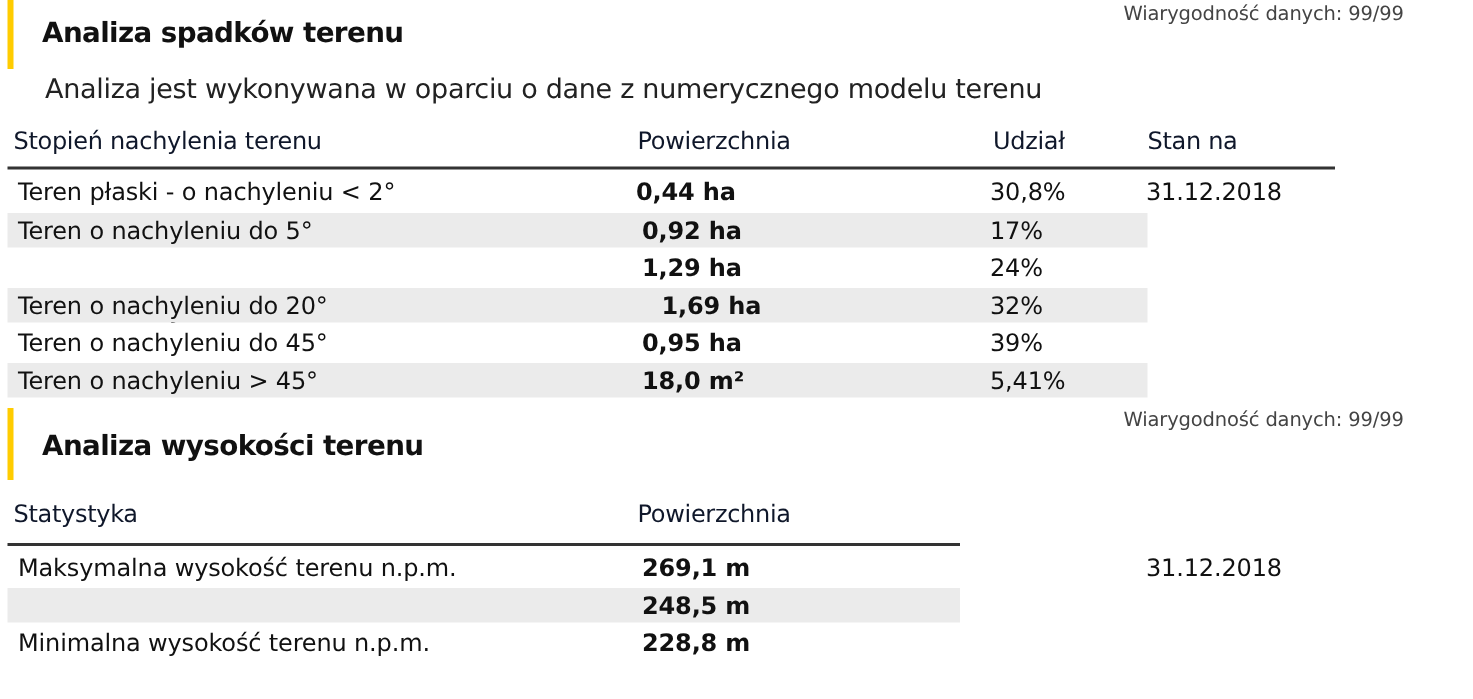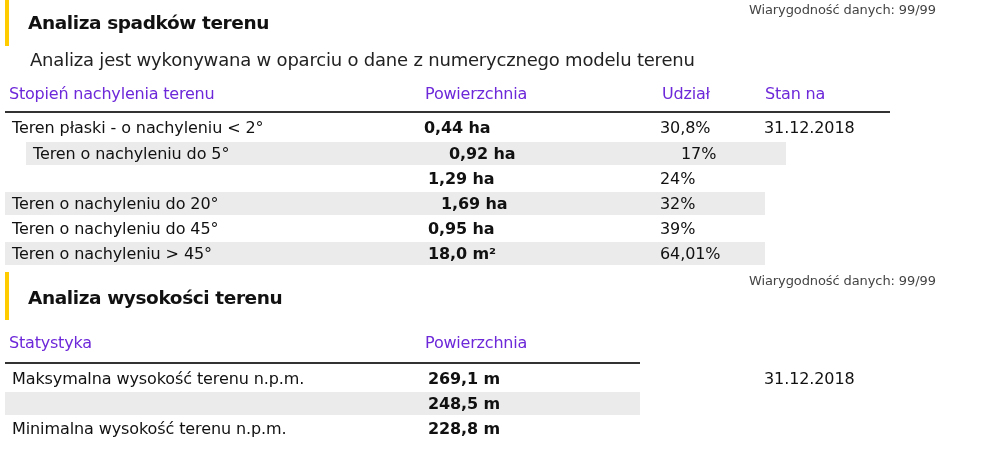--- a/index.html
+++ b/index.html
@@ -9,21 +9,21 @@
       color: #1a1a1a;
     }
     .abs { position: absolute; }
     .accent-bar { position: absolute; left: 5px; width: 4px; background: #ffcc00; }
     .section-title {
       position: absolute; font-size: 18.5px; font-weight: bold; color: #111;
       letter-spacing: -0.4px; white-space: nowrap;
     }
     .subtitle { position: absolute; font-size: 18px; color: #222; white-space: nowrap; letter-spacing: -0.2px; }
     .reliability { position: absolute; font-size: 13px; color: #444; white-space: nowrap; letter-spacing: -0.1px; }
-    .th { position: absolute; font-size: 16px; color: #6d28d9; white-space: nowrap; letter-spacing: -0.2px; }
+    .th { position: absolute; font-size: 16px; color: #0f172a; white-space: nowrap; letter-spacing: -0.2px; }
     .divider { position: absolute; height: 2px; background: #333; }
     .row { position: absolute; left: 5px; height: 23px; }
     .row.striped { background: #ebebeb; }
     .cell { position: absolute; top: 0; line-height: 23px; font-size: 16px; white-space: nowrap; color: #111; letter-spacing: -0.1px; }
     .cell.bold { font-weight: bold; }
   </style>
 </head>
 <body>
 
 <div>
@@ -38,21 +38,21 @@
     <div class="th" style="left:662px; top:84px;">Udział</div>
     <div class="th" style="left:765px; top:84px;">Stan na</div>
     <div class="divider" style="left:5px; top:111px; width:885px;"></div>
 
     <div class="row" style="top:116px; width:760px;">
       <div class="cell" style="left:7px;">Teren płaski - o nachyleniu &lt; 2°</div>
       <div class="cell bold" style="left:419px;">0,44 ha</div>
       <div class="cell" style="left:655px;">30,8%</div>
       <div class="cell" style="left:759px;">31.12.2018</div>
     </div>
-    <div class="row striped" style="top:142px; width:760px;margin-left:21px;">
+    <div class="row striped" style="top:142px; width:760px;">
       <div class="cell" style="left:7px;">Teren o nachyleniu do 5°</div>
       <div class="cell bold" style="left:423px;">0,92 ha</div>
       <div class="cell" style="left:655px;">17%</div>
     </div>
     <div class="row" style="top:167px; width:760px;">
       <div class="cell" style="left:7px;margin-top:28px;">Teren o nachyleniu do 10°</div>
       <div class="cell bold" style="left:423px;">1,29 ha</div>
       <div class="cell" style="left:655px;">24%</div>
     </div>
     <div class="row striped" style="top:192px; width:760px;">
@@ -61,21 +61,21 @@
       <div class="cell" style="left:655px;">32%</div>
     </div>
     <div class="row" style="top:217px; width:760px;">
       <div class="cell" style="left:7px;">Teren o nachyleniu do 45°</div>
       <div class="cell bold" style="left:423px;">0,95 ha</div>
       <div class="cell" style="left:655px;">39%</div>
     </div>
     <div class="row striped" style="top:242px; width:760px;">
       <div class="cell" style="left:7px;">Teren o nachyleniu &gt; 45°</div>
       <div class="cell bold" style="left:423px;">18,0 m²</div>
-      <div class="cell" style="left:655px;">64,01%</div>
+      <div class="cell" style="left:655px;">5,41%</div>
     </div>
   </div>
 </div>
 
 <div>
   <div class="accent-bar" style="top:272px; height:48px;"></div>
   <div class="reliability" style="left:749px; top:273px;">Wiarygodność danych: 99/99</div>
   <div class="section-title" style="left:28px; top:287px;">Analiza wysokości terenu</div>
 
   <div>

